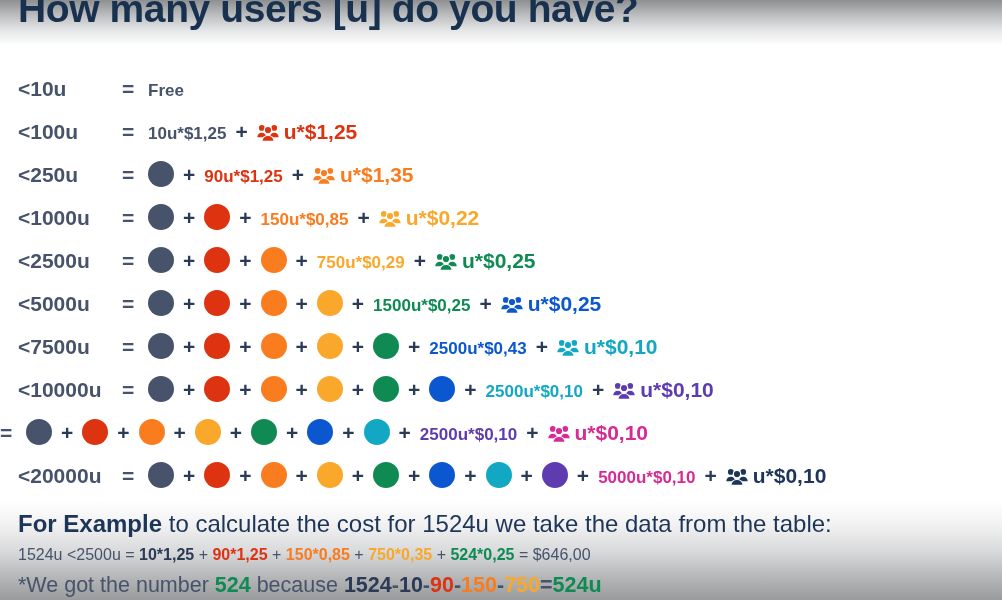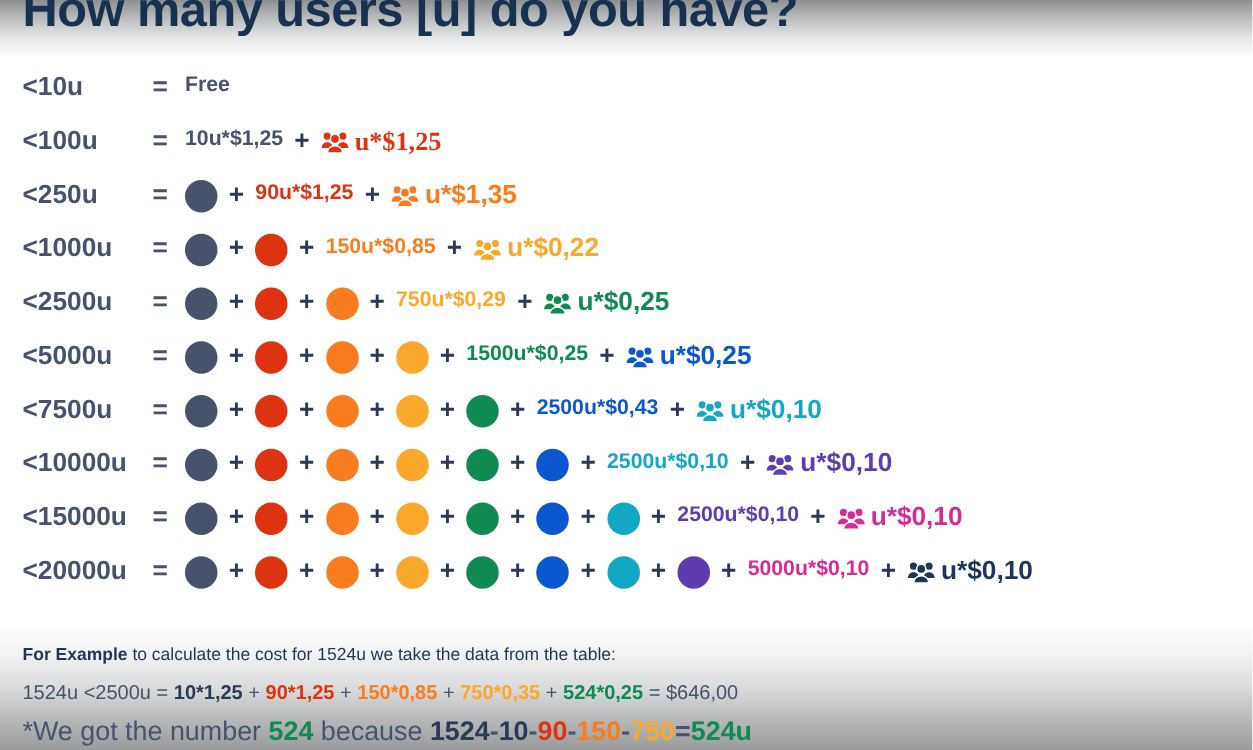--- a/index.html
+++ b/index.html
@@ -54,21 +54,21 @@
   #rows {
     position: absolute;
     left: 0;
     top: 58px;
     width: 1002px;
   }
 
   .row {
     height: 43px;
     display: flex;
-    align-items: flex-start;
+    align-items: flex-end;
     white-space: nowrap;
     font-size: 21px;
     font-weight: bold;
   }
 
   .tier-label {
     width: 122px;
     padding-left: 18px;
     color: #46536b;
     flex: 0 0 auto;
@@ -134,21 +134,21 @@
   }
 
   .foot-line {
     font-size: 21.5px;
     color: #1d3557;
     white-space: nowrap;
     line-height: 31px;
     font-weight: normal;
   }
 
-  .foot-line.l1 { font-size: 14px; }
+  .foot-line.l1 { font-size: 24px; }
   .foot-line.l2 { font-size: 16px; }
   .foot-line.l3 { font-size: 21.5px; }
 
   .b { font-weight: bold; }
 </style>
 </head>
 <body>
 
 <div id="slide">
 
@@ -158,21 +158,21 @@
       <div class="row">
         <div class="tier-label">&lt;10u</div>
         <div class="eq">=</div>
         <span class="term" style="color: rgb(70, 83, 107); margin-left: 4px;">Free</span>
       </div>
       <div class="row">
         <div class="tier-label">&lt;100u</div>
         <div class="eq">=</div>
         <span class="term" style="color: rgb(70, 83, 107); margin-left: 4px;">10u*$1,25</span>
         <span class="plus">+</span>
-        <span class="var-term" style="color: rgb(221, 51, 17); font-family: Liberation Serif, serif;">
+        <span class="var-term" style="color: rgb(221, 51, 17);">
           <span class="people-icon">
             <svg viewBox="0 0 24 20" width="22" height="19" aria-hidden="true">
               <circle cx="5.2" cy="5.0" r="3.1" fill="#dd3311"></circle>
               <path d="M0.3 15.3c0-3.0 2.2-5.0 4.9-5.0s4.9 2.0 4.9 5.0z" fill="#dd3311"></path>
               <circle cx="18.8" cy="5.0" r="3.1" fill="#dd3311"></circle>
               <path d="M13.9 15.3c0-3.0 2.2-5.0 4.9-5.0s4.9 2.0 4.9 5.0z" fill="#dd3311"></path>
               <circle cx="12" cy="7.4" r="4.0" fill="#dd3311" stroke="#ffffff" stroke-width="1.3"></circle>
               <path d="M5.3 19.6c0-3.7 3.0-6.3 6.7-6.3s6.7 2.6 6.7 6.3z" fill="#dd3311" stroke="#ffffff" stroke-width="1.3"></path>
             </svg>
           </span>
@@ -329,21 +329,20 @@
               <circle cx="18.8" cy="5.0" r="3.1" fill="#5e3cb0"></circle>
               <path d="M13.9 15.3c0-3.0 2.2-5.0 4.9-5.0s4.9 2.0 4.9 5.0z" fill="#5e3cb0"></path>
               <circle cx="12" cy="7.4" r="4.0" fill="#5e3cb0" stroke="#ffffff" stroke-width="1.3"></circle>
               <path d="M5.3 19.6c0-3.7 3.0-6.3 6.7-6.3s6.7 2.6 6.7 6.3z" fill="#5e3cb0" stroke="#ffffff" stroke-width="1.3"></path>
             </svg>
           </span>
           <span>u*$0,10</span>
         </span>
       </div>
       <div class="row">
-        <div class="tier-label">&lt;15000u</div>
         <div class="eq">=</div>
         <span class="dot" style="background: rgb(70, 83, 107); margin-left: 4px;"></span>
         <span class="plus">+</span>
         <span class="dot" style="background: rgb(221, 51, 17);"></span>
         <span class="plus">+</span>
         <span class="dot" style="background: rgb(249, 124, 31);"></span>
         <span class="plus">+</span>
         <span class="dot" style="background: rgb(249, 168, 44);"></span>
         <span class="plus">+</span>
         <span class="dot" style="background: rgb(14, 138, 82);"></span>

